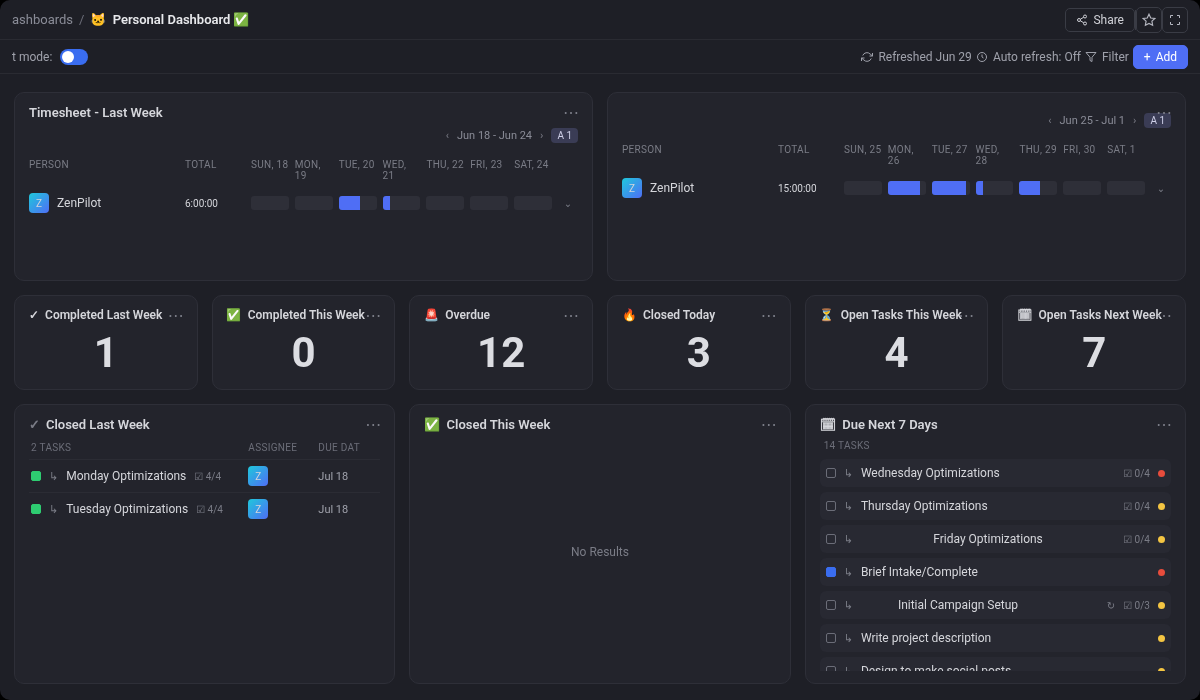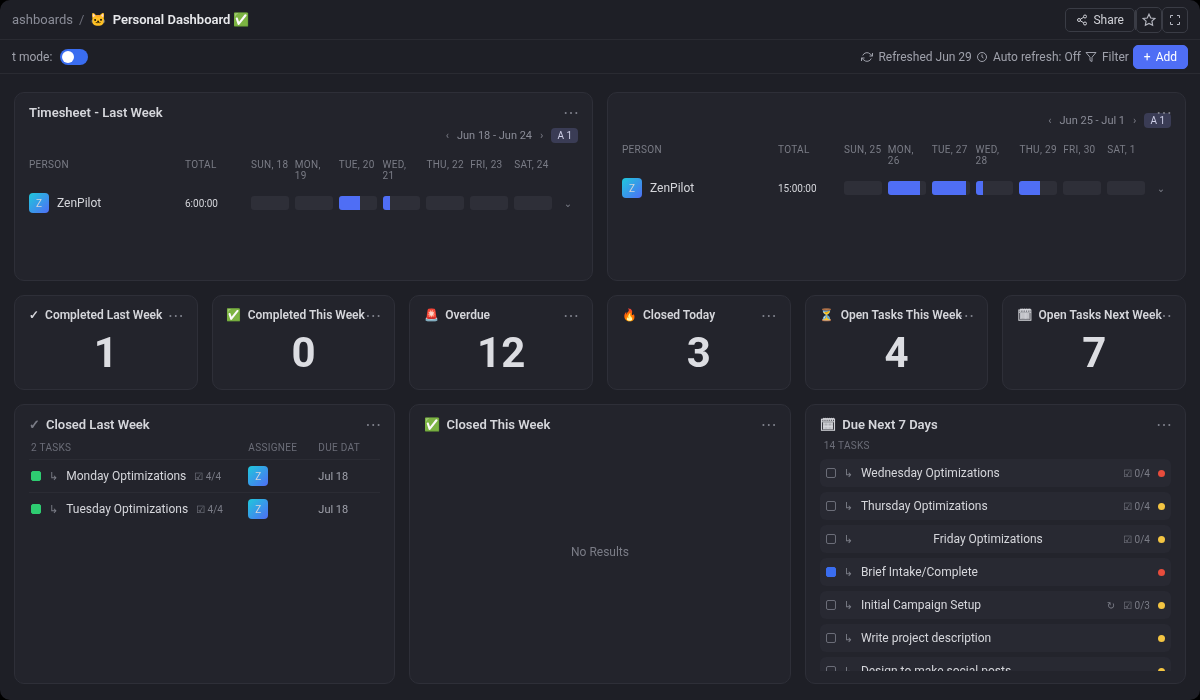--- a/index.html
+++ b/index.html
@@ -374,21 +374,21 @@
             <div class="due-row">
     <span class="sq blue"></span>
     <span style="color:#7a7c86;font-size:11px;">↳</span>
     <span class="txt-ellipsis" style="flex:1;">Brief Intake/Complete</span>
 
     <span class="dot red"></span>
             </div>
             <div class="due-row">
     <span class="sq"></span>
     <span style="color:#7a7c86;font-size:11px;">↳</span>
-    <span class="txt-ellipsis" style="flex:1;">Initial Campaign Setup</span>
+    <span class="txt-ellipsis" style="flex:1;margin-left:37px;">Initial Campaign Setup</span>
     <span style="color:#7a7c86;font-size:10px;">↻</span>
     <span class="sub">☑ 0/3</span>
     <span class="dot yellow"></span>
             </div>
             <div class="due-row">
     <span class="sq"></span>
     <span style="color:#7a7c86;font-size:11px;">↳</span>
     <span class="txt-ellipsis" style="flex:1;">Write project description</span>
 
     <span class="dot yellow"></span>

